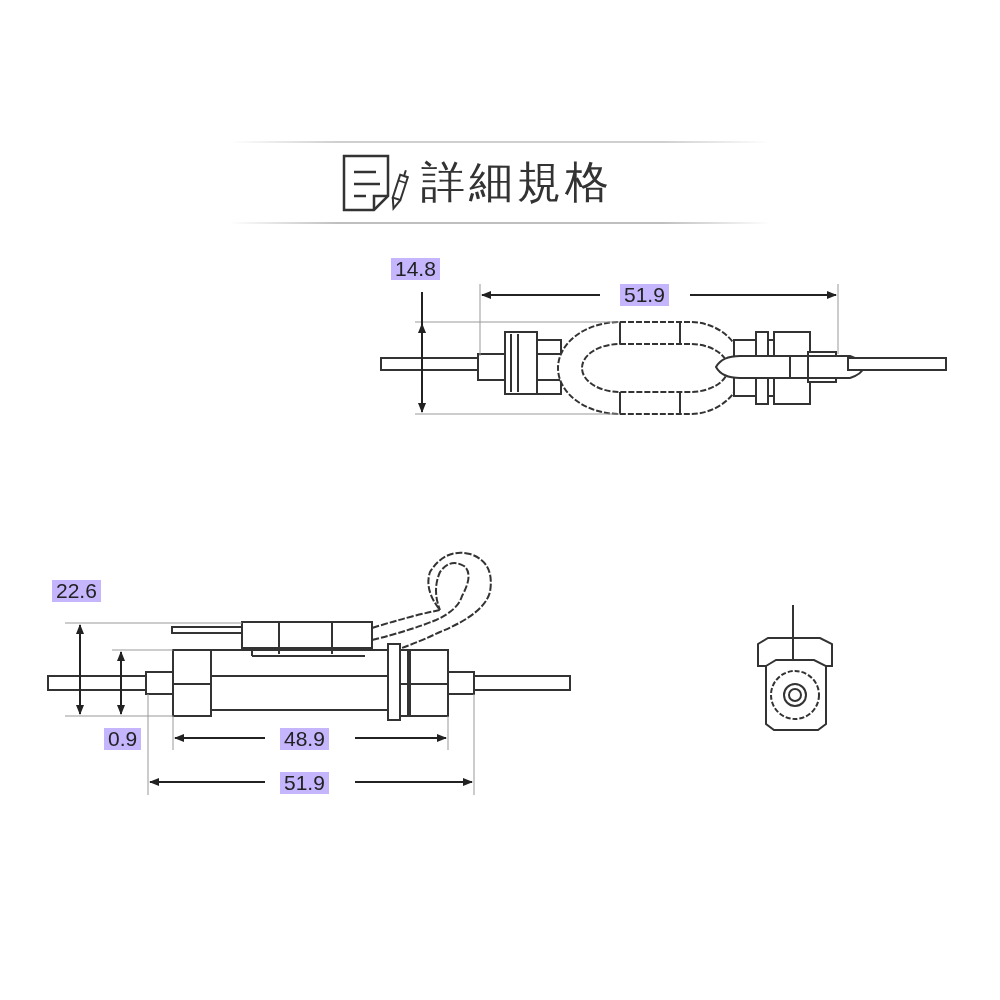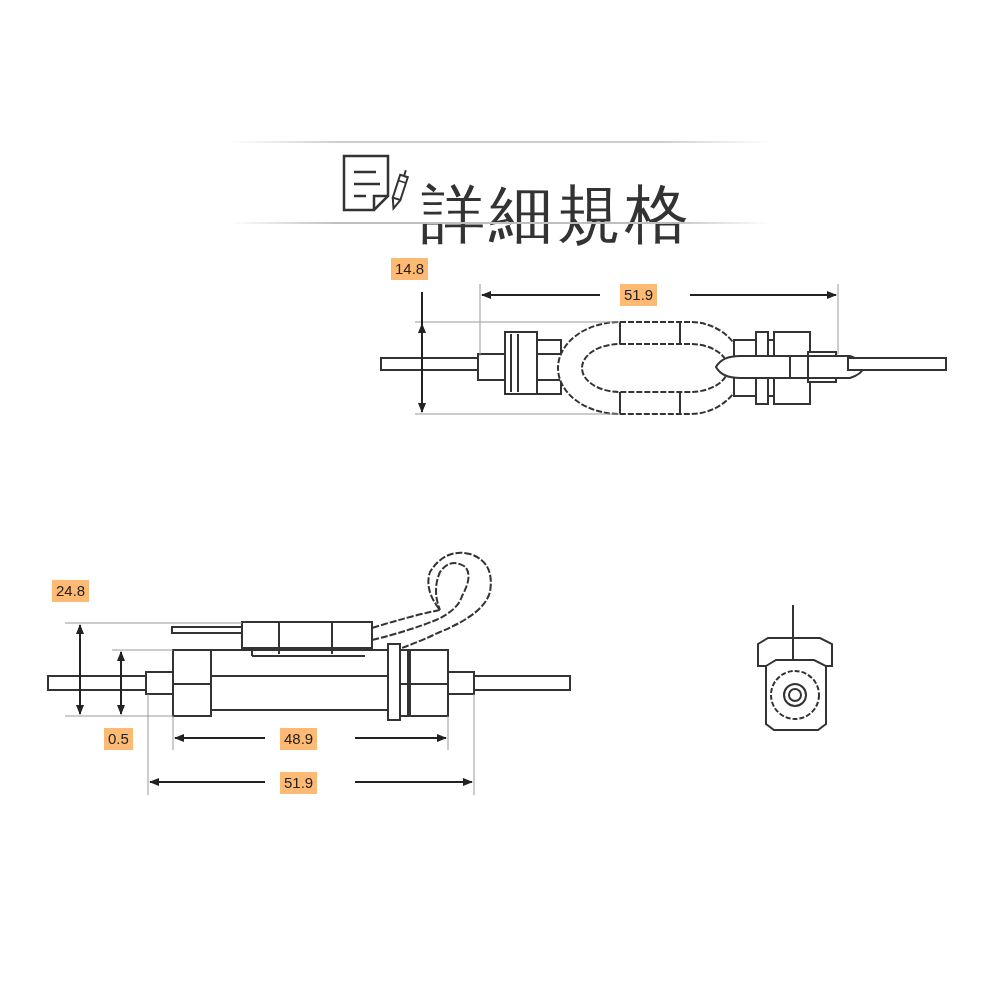--- a/index.html
+++ b/index.html
@@ -1,24 +1,24 @@
 <!DOCTYPE html>
 <html><head>
 <meta charset="utf-8">
 <style>
   html, body { margin: 0; padding: 0; background: #ffffff; }
   body { width: 1000px; height: 1000px; position: relative; overflow: hidden; font-family: "Liberation Sans", sans-serif; }
   .header { position: absolute; left: 0; top: 0; width: 1000px; height: 240px; }
   .hdr-line { position: absolute; left: 230px; width: 540px; height: 2px; }
   .hdr-line.top { top: 141px; background: linear-gradient(to right, rgba(200,200,200,0), #cfcfcf 20%, #cfcfcf 80%, rgba(200,200,200,0)); }
   .hdr-line.bot { top: 222px; background: linear-gradient(to right, rgba(200,200,200,0), #bfbfbf 20%, #bfbfbf 80%, rgba(200,200,200,0)); }
-  .hdr-title { position: absolute; left: 421px; top: 150px; font-size: 64px; color: #333333; letter-spacing: 4px; line-height: 64px; font-family: "DejaVu Sans", sans-serif; font-weight: normal; margin-top: 32px; }
+  .hdr-title { position: absolute; left: 421px; top: 150px; font-size: 44px; color: #333333; letter-spacing: 4px; line-height: 64px; font-family: "DejaVu Sans", sans-serif; font-weight: normal; }
   .hdr-icon { position: absolute; left: 340px; top: 152px; }
   svg.drawing { position: absolute; left: 0; top: 0; }
-  .dim-label { position: absolute; font-size: 15px; color: #222222; font-family: "Liberation Sans", sans-serif; background: #fdba74; padding: 0 4px; line-height: 22px; }
+  .dim-label { position: absolute; font-size: 21px; color: #222222; font-family: "Liberation Sans", sans-serif; background: #c4b5fd; padding: 0 4px; line-height: 22px; }
 </style>
 </head>
 <body>
 
 <div class="header">
   <div class="hdr-line top"></div>
   <div class="hdr-icon">
     <svg width="82" height="64" viewBox="0 0 82 64">
       <path d="M4 4 H48 V44 L34 58 H4 Z" fill="none" stroke="#333" stroke-width="2.5"></path>
       <path d="M48 44 H34 V58" fill="none" stroke="#333" stroke-width="2.5"></path>
@@ -145,16 +145,16 @@
     <line x1="793" y1="605" x2="793" y2="666"></line>
     <path d="M766 666 L776 660 H814 L826 666 V724 L818 730 H774 L766 724 Z" fill="#fff"></path>
     <circle cx="795" cy="695" r="24" stroke-dasharray="5 2"></circle>
     <circle cx="795" cy="695" r="11"></circle>
     <circle cx="795" cy="695" r="6"></circle>
   </g>
 </svg>
 
 <div class="dim-label" style="left:391px; top:258px;">14.8</div>
 <div class="dim-label" style="left:620px; top:284px;">51.9</div>
-<div class="dim-label" style="left:52px; top:580px;">24.8</div>
-<div class="dim-label" style="left:104px; top:728px;">0.5</div>
+<div class="dim-label" style="left:52px; top:580px;">22.6</div>
+<div class="dim-label" style="left:104px; top:728px;">0.9</div>
 <div class="dim-label" style="left:280px; top:728px;">48.9</div>
 <div class="dim-label" style="left:280px; top:772px;">51.9</div>
 
 </body></html>

